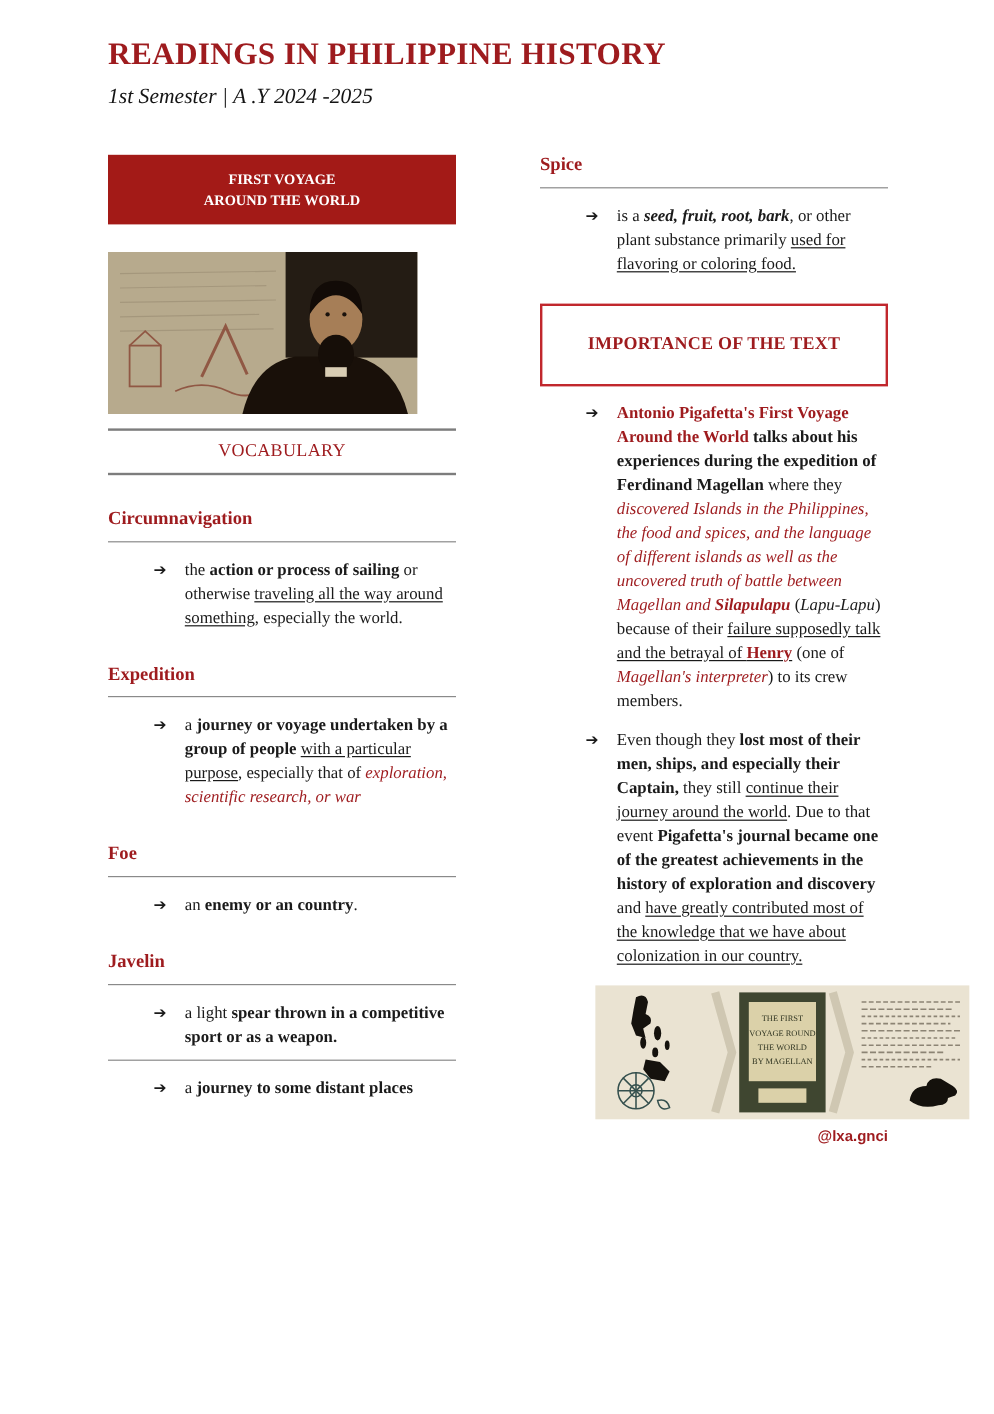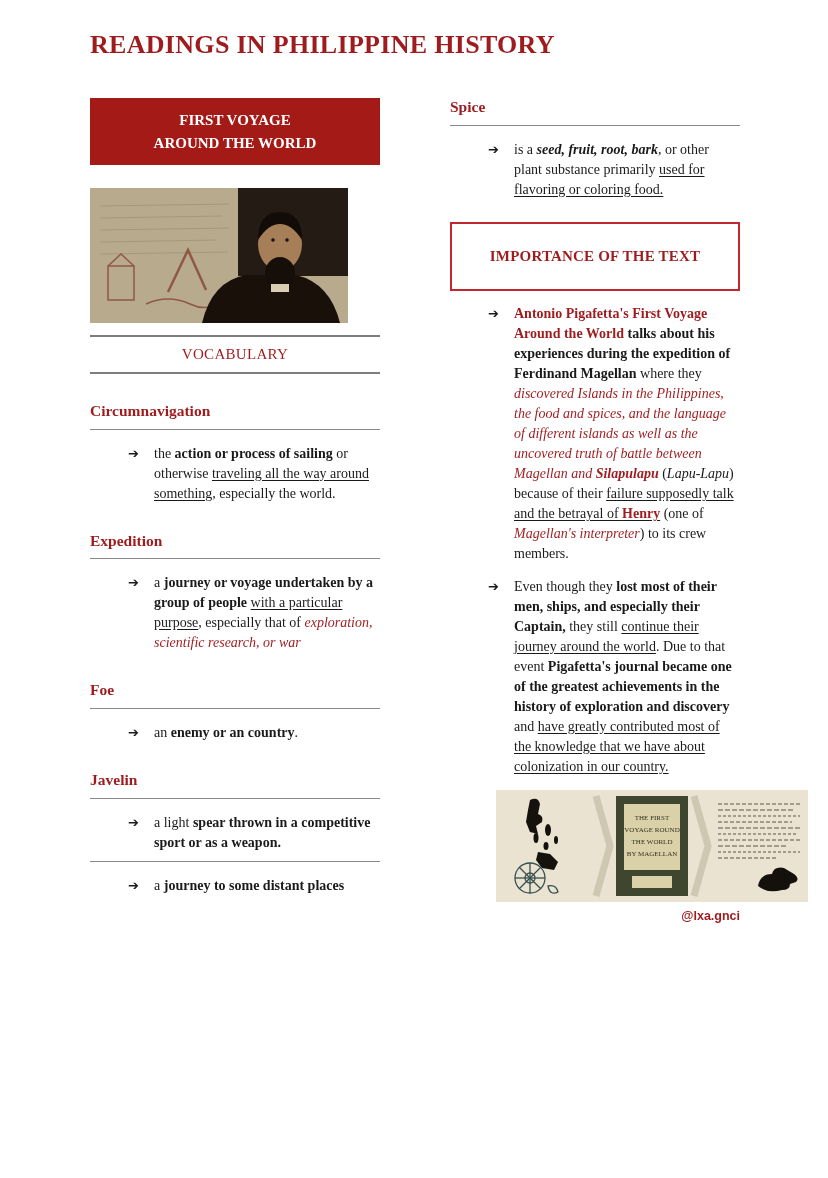--- a/index.html
+++ b/index.html
@@ -11,21 +11,21 @@
   .page { width:828px; height:1016px; padding:30px 0 0 90px; position:relative; }
   .title {
     color:var(--accent,#9e1b1e); font-size:26px; font-weight:bold; letter-spacing:0.3px;
   }
   .subtitle { font-style:italic; font-size:18px; margin-top:10px; color:#141414; }
   .columns { display:flex; gap:70px; margin-top:38px; width:650px; }
   .col { width:290px; flex:none; }
 
   .banner {
     background:var(--banner-bg,#a31a17); color:#ffffff; text-align:center;
-    font-weight:bold; font-size:15px; line-height:1.5; padding:11px 6px;
+    font-weight:bold; font-size:12px; line-height:1.5; padding:11px 6px;
   }
   .map-img { margin-top:23px; }
   .map-img svg, .collage svg { display:block; }
 
   .vocab-head {
     margin-top:12px; padding:9px 0; text-align:center;
     border-top:2px solid #7d7d7d; border-bottom:2px solid #7d7d7d;
     color:var(--accent,#9e1b1e); font-weight:normal; font-size:15px; letter-spacing:0.3px;
   }
 
@@ -58,20 +58,21 @@
     font-weight:bold; font-size:12.5px; font-family:"Liberation Sans", sans-serif;
   }
   .svg-book-text { font-family:"Liberation Serif", serif; }
 </style>
 </head>
 <body>
 
 <div class="page">
 
   <h1 class="title">READINGS IN PHILIPPINE HISTORY</h1>
+  <div class="subtitle">1st Semester | A .Y 2024 -2025</div>
 
   <div class="columns">
 
     <div class="col">
 
       <div class="banner">
         <div>FIRST VOYAGE</div>
         <div>AROUND THE WORLD</div>
       </div>
 

